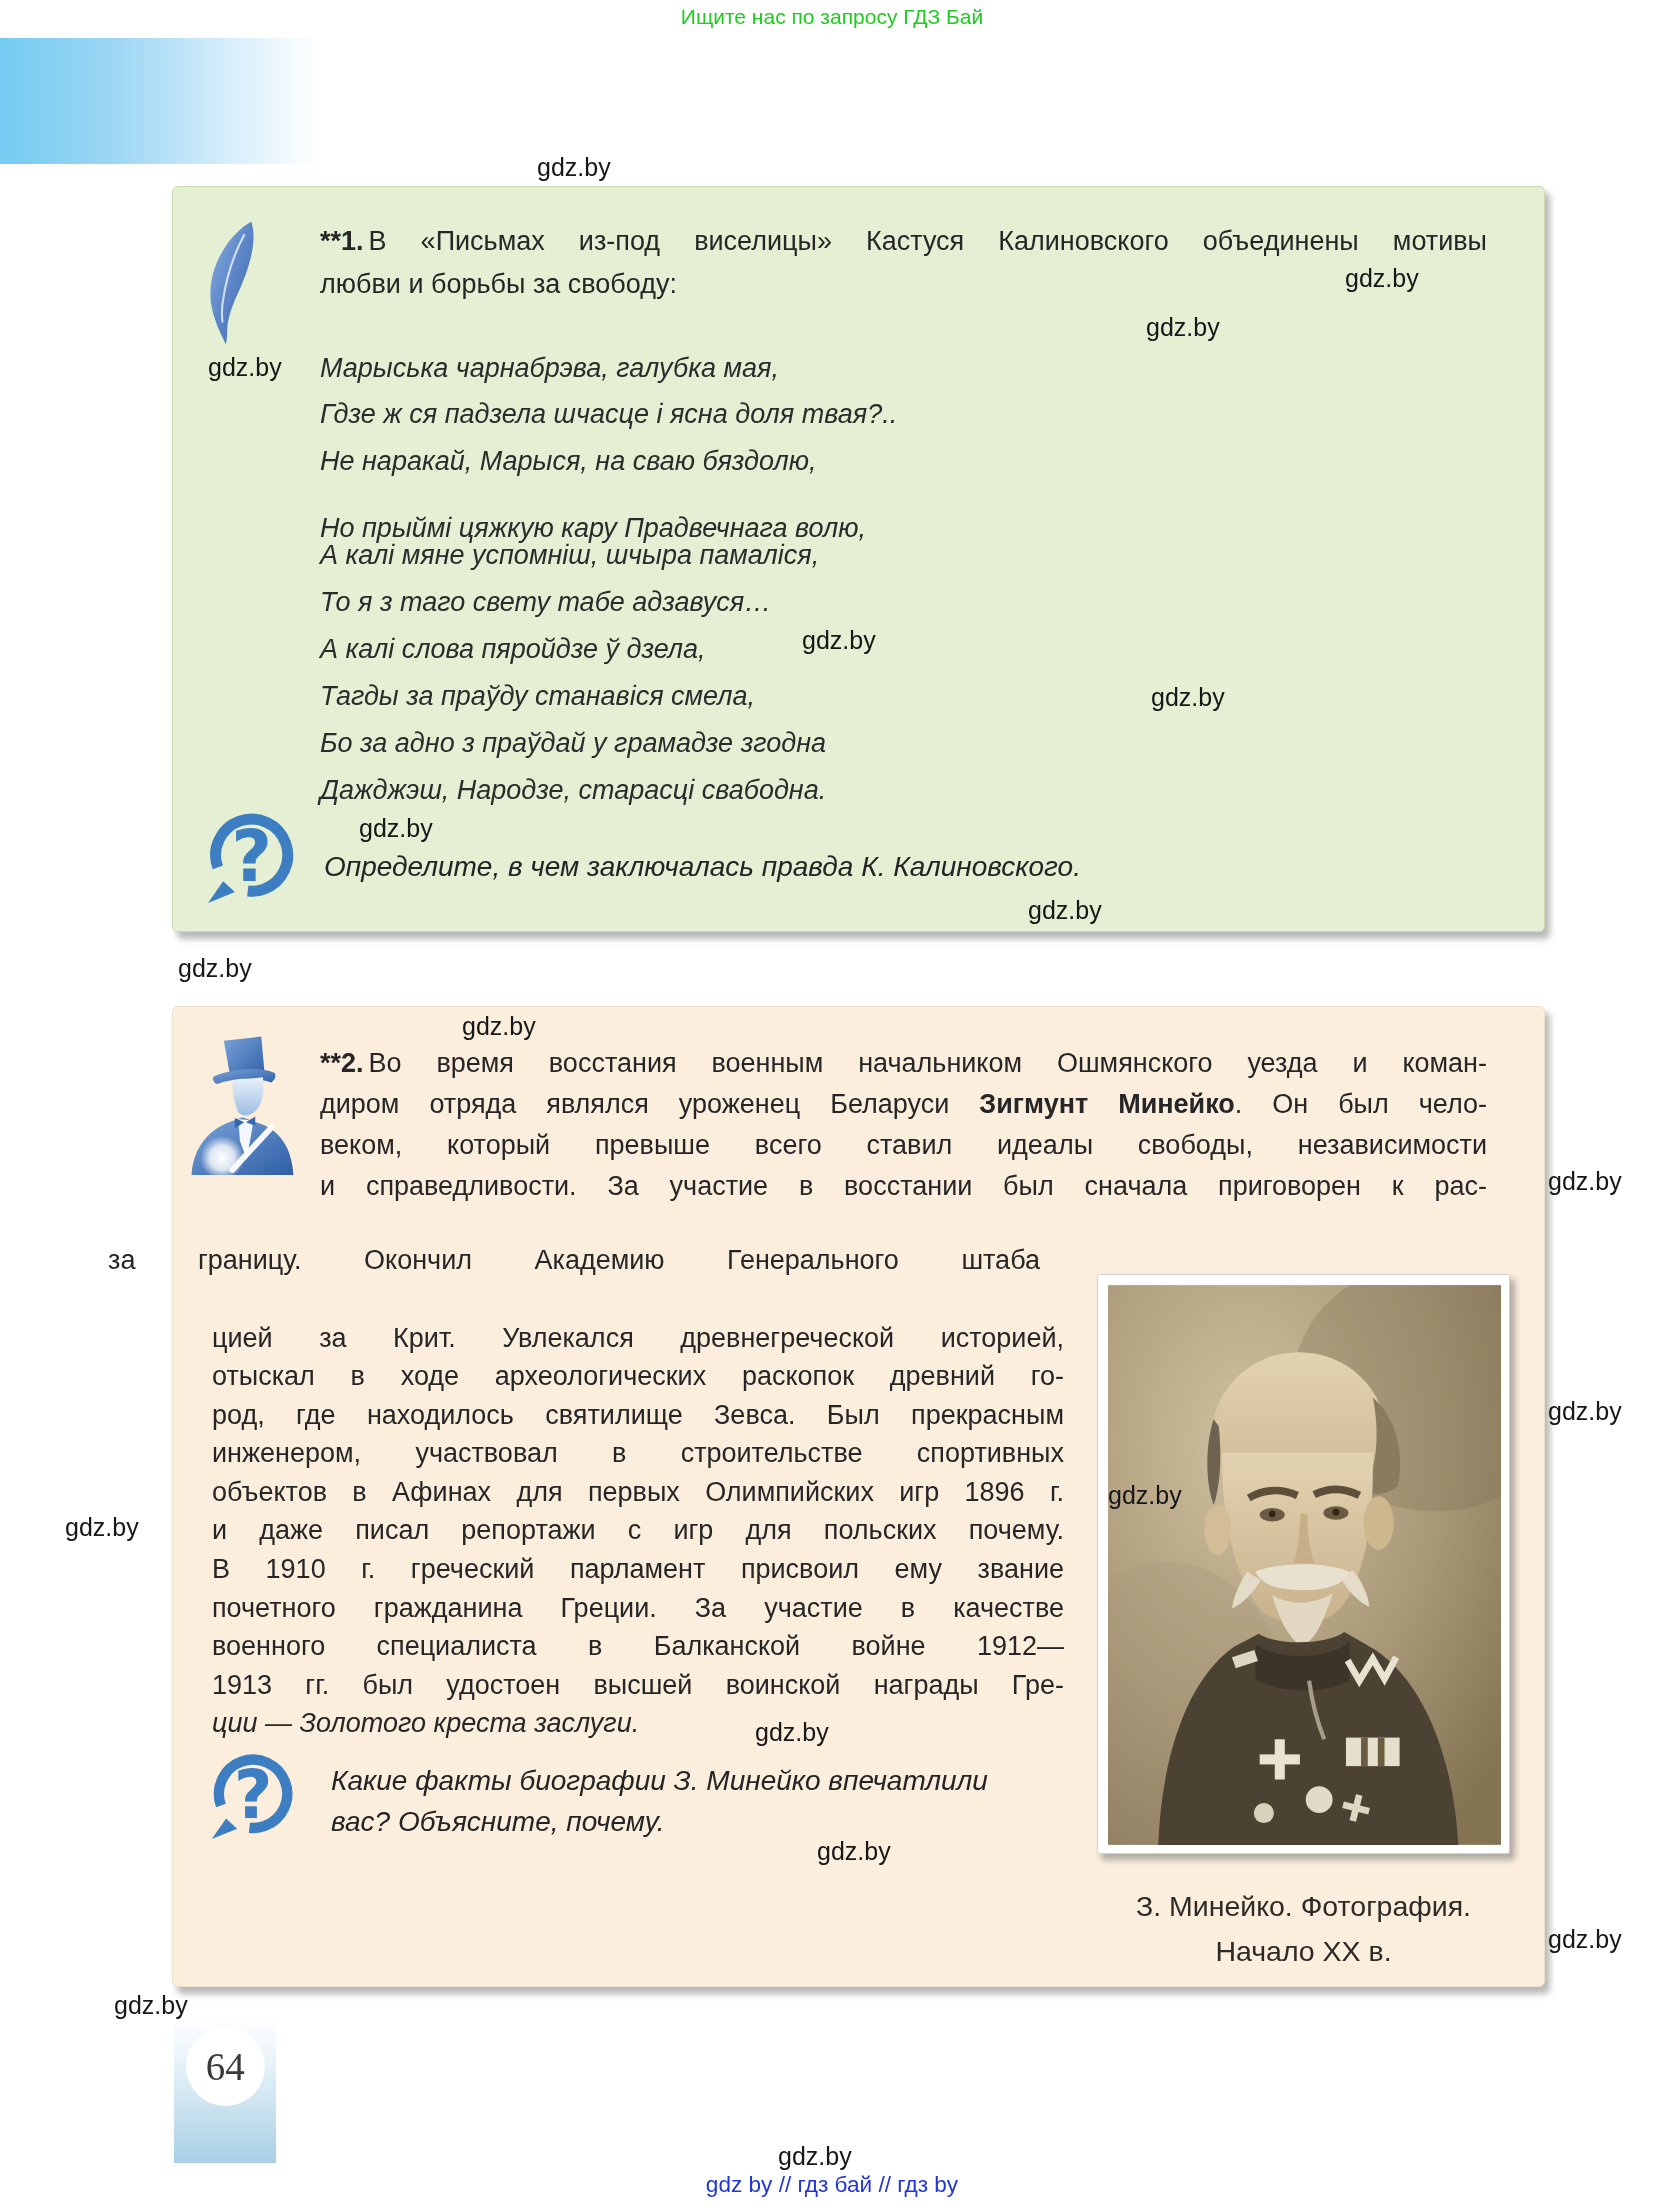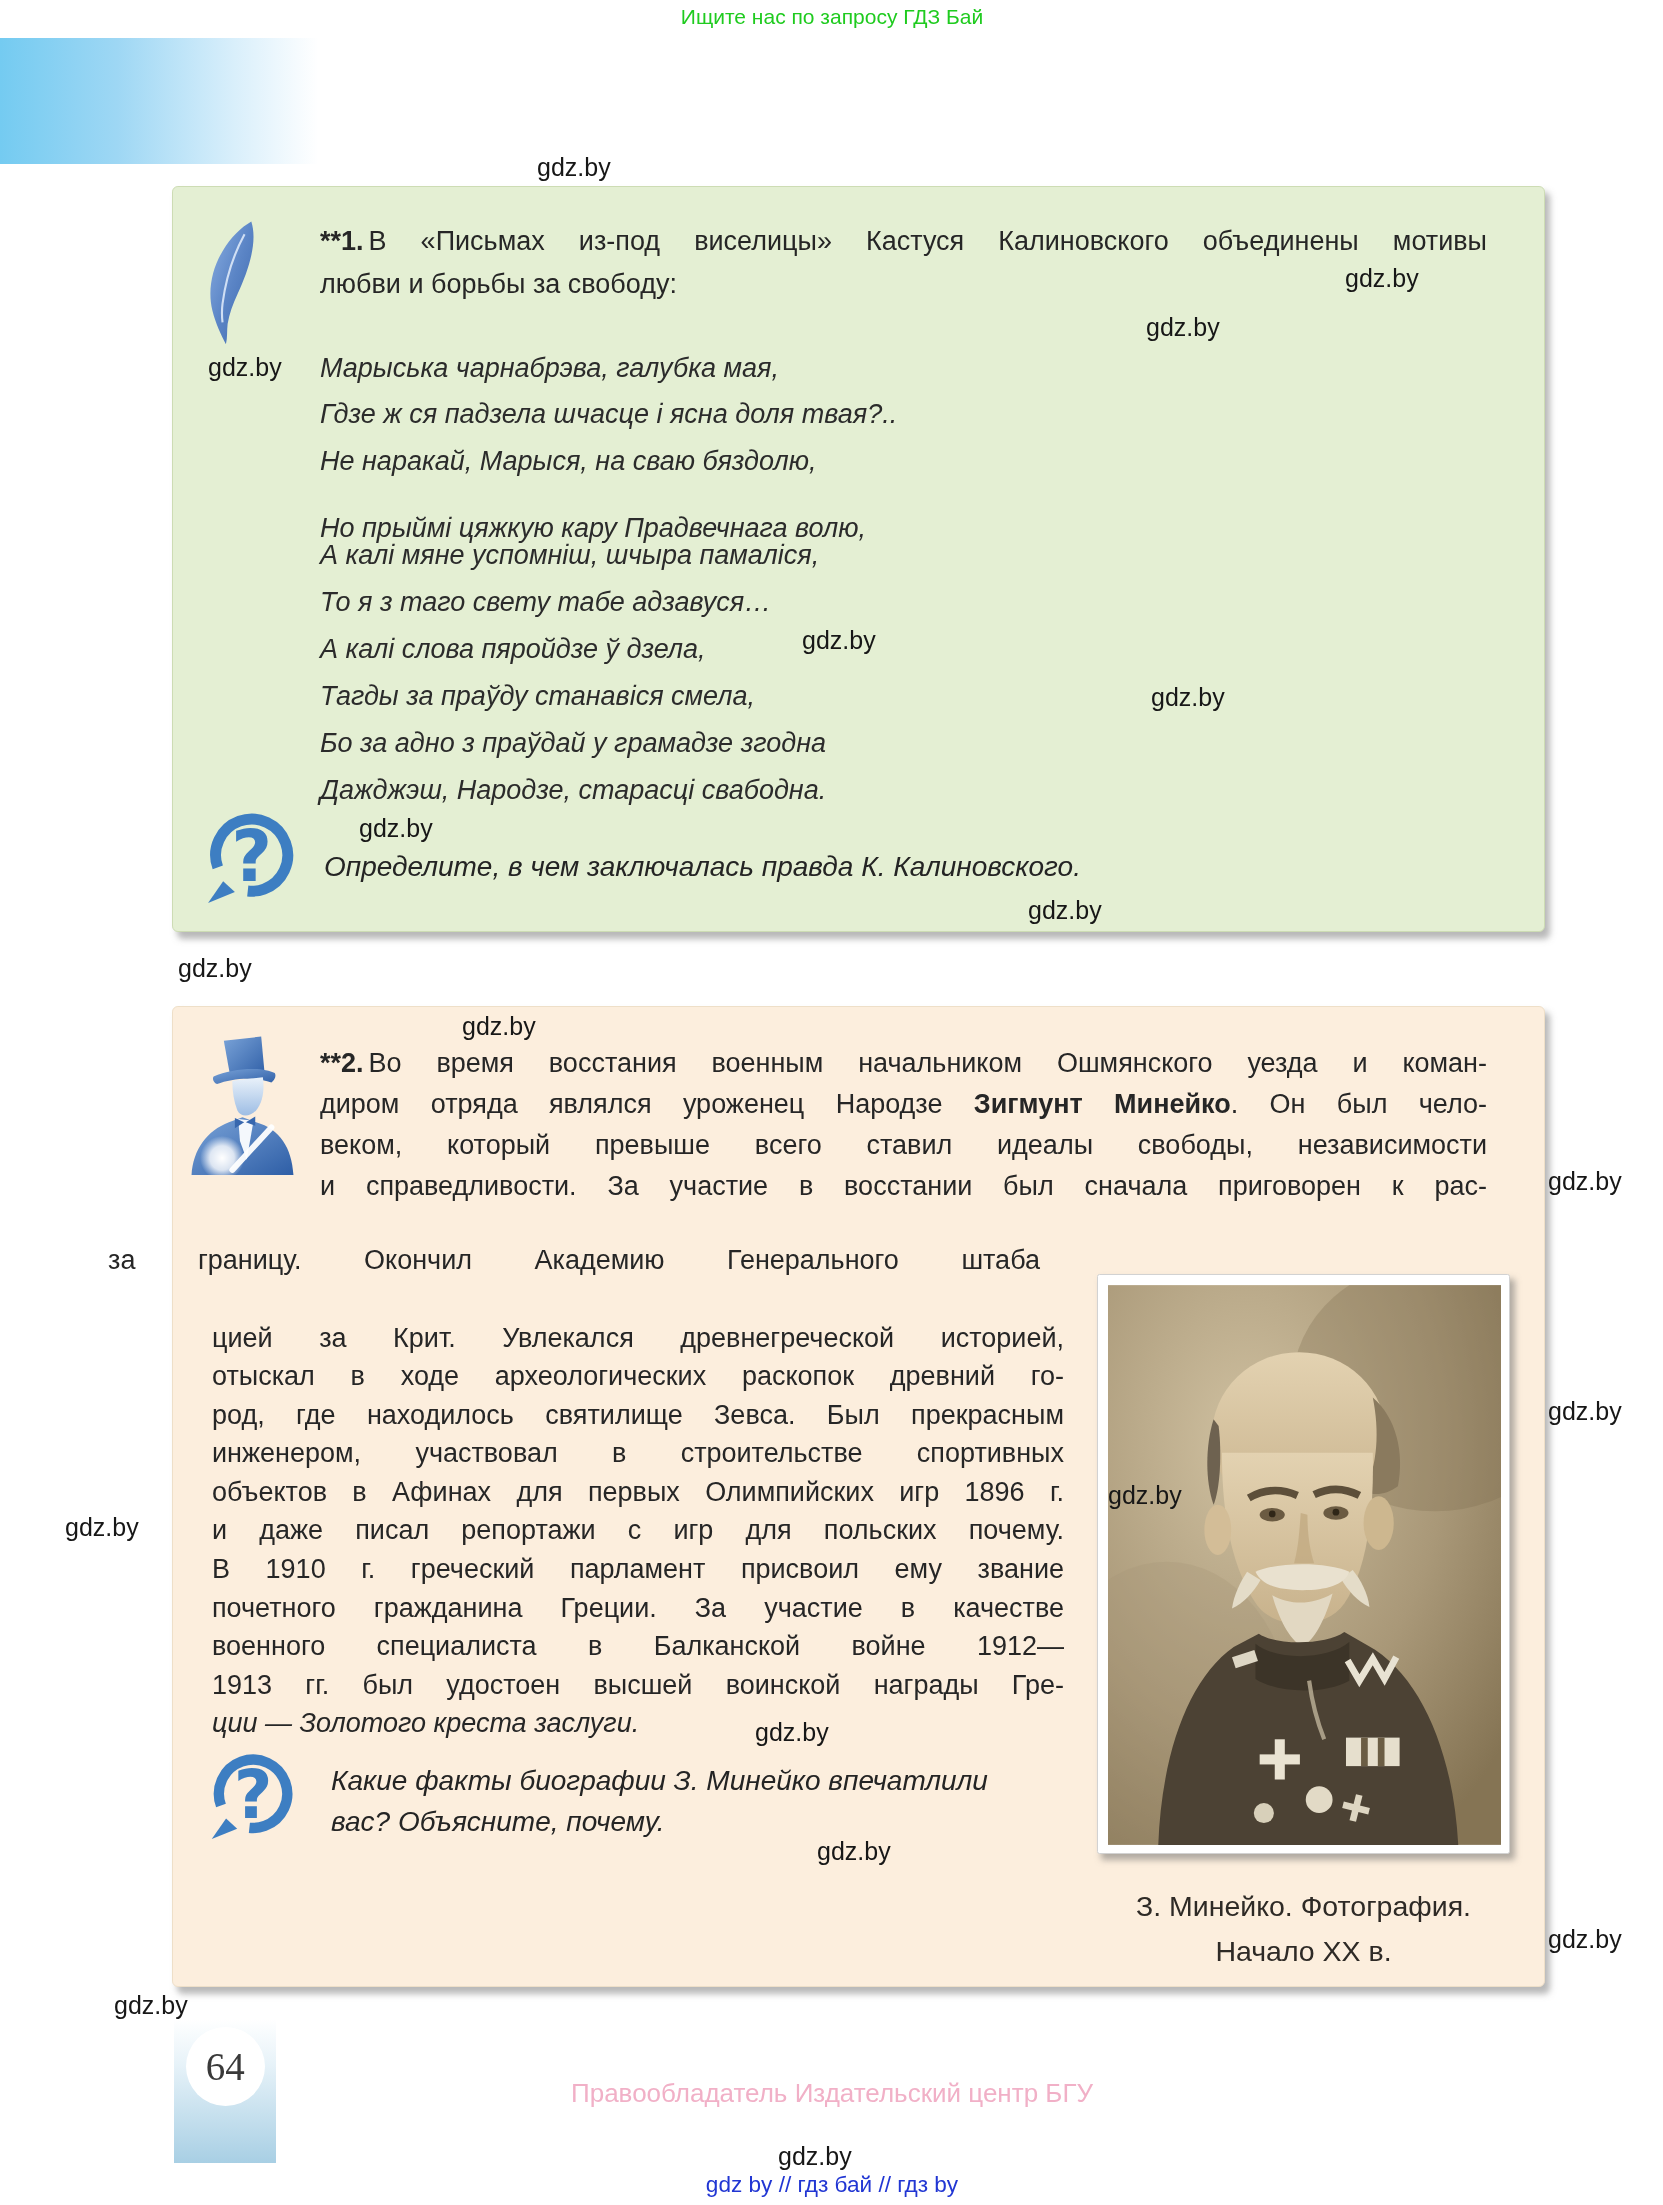--- a/index.html
+++ b/index.html
@@ -130,21 +130,21 @@
         <polygon points="79,97 68,104 79,108" fill="#3767ae"></polygon>
         <line x1="98" y1="110" x2="52" y2="160" stroke="#ffffff" stroke-width="7" stroke-linecap="round" opacity="0.95"></line>
         <circle cx="40" cy="146" r="26" fill="url(#flare)"></circle>
       </svg>
     </span>
 
     <div class="line j" style="left:147px;top:39px;width:1167px;">
       <b>**2.</b><span>Во время восстания военным начальником Ошмянского уезда и коман-</span>
     </div>
     <div class="line j" style="left:147px;top:80px;width:1167px;">
-      <span>диром отряда являлся уроженец Народзе </span><span style="font-weight:bold;">Зигмунт Минейко</span><span>. Он был чело-</span>
+      <span>диром отряда являлся уроженец Беларуси </span><span style="font-weight:bold;">Зигмунт Минейко</span><span>. Он был чело-</span>
     </div>
     <div class="line j" style="left:147px;top:121px;width:1167px;">веком, который превыше всего ставил идеалы свободы, независимости</div>
     <div class="line j" style="left:147px;top:162px;width:1167px;">и справедливости. За участие в восстании был сначала приговорен к рас-</div>
 
     <div class="line j" style="left:-65px;top:236px;width:932px;">за границу. Окончил Академию Генерального штаба</div>
     <div class="line j" style="left:39px;top:314px;width:852px;">цией за Крит. Увлекался древнегреческой историей,</div>
     <div class="line j" style="left:39px;top:352px;width:852px;">отыскал в ходе археологических раскопок древний го-</div>
     <div class="line j" style="left:39px;top:391px;width:852px;">род, где находилось святилище Зевса. Был прекрасным</div>
     <div class="line j" style="left:39px;top:429px;width:852px;">инженером, участвовал в строительстве спортивных</div>
     <div class="line j" style="left:39px;top:468px;width:852px;">объектов в Афинах для первых Олимпийских игр 1896 г.</div>
@@ -237,18 +237,17 @@
   <span class="wm" style="left:65px;top:1513px;">gdz.by</span>
   <span class="wm" style="left:1548px;top:1925px;">gdz.by</span>
   <span class="wm" style="left:114px;top:1991px;">gdz.by</span>
 
   <div class="badge">
     <div class="badge-circle">
       <span class="badge-num">64</span>
     </div>
   </div>
 
-  <div class="pink-line">Правообладатель Издательский центр БГУ</div>
   <span class="wm" style="left:778px;top:2142px;">gdz.by</span>
   <div class="links-line">gdz by  //  гдз бай  //  гдз by</div>
 
 </div>
 
 
 </body></html>

